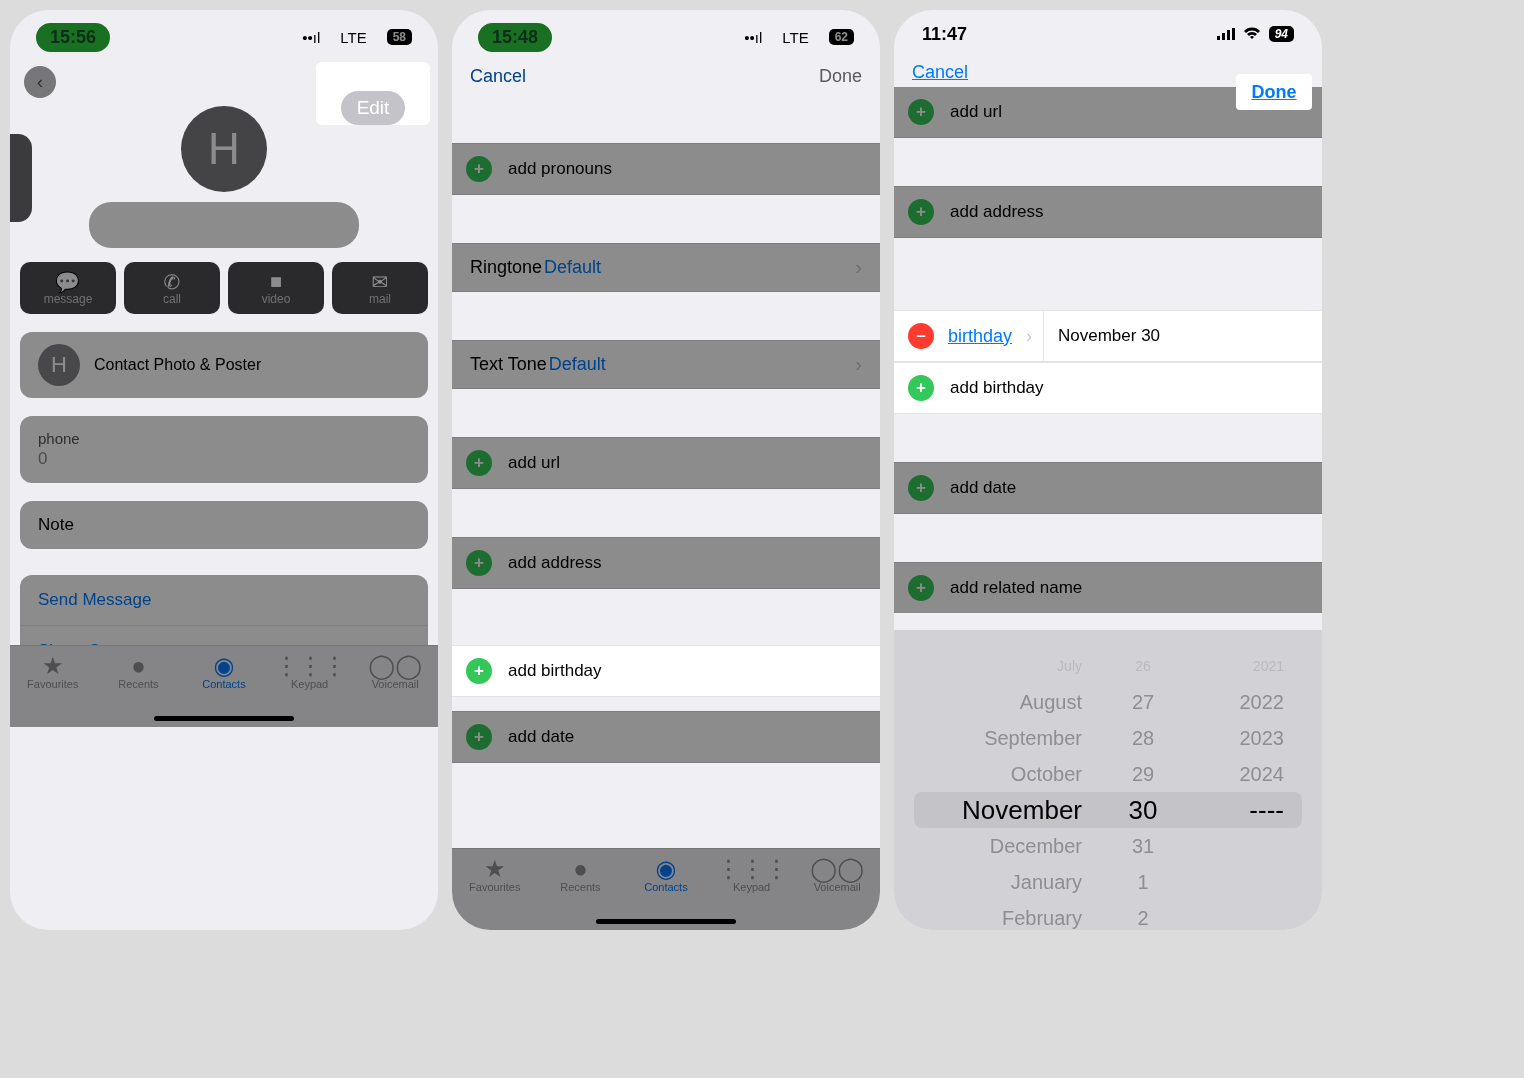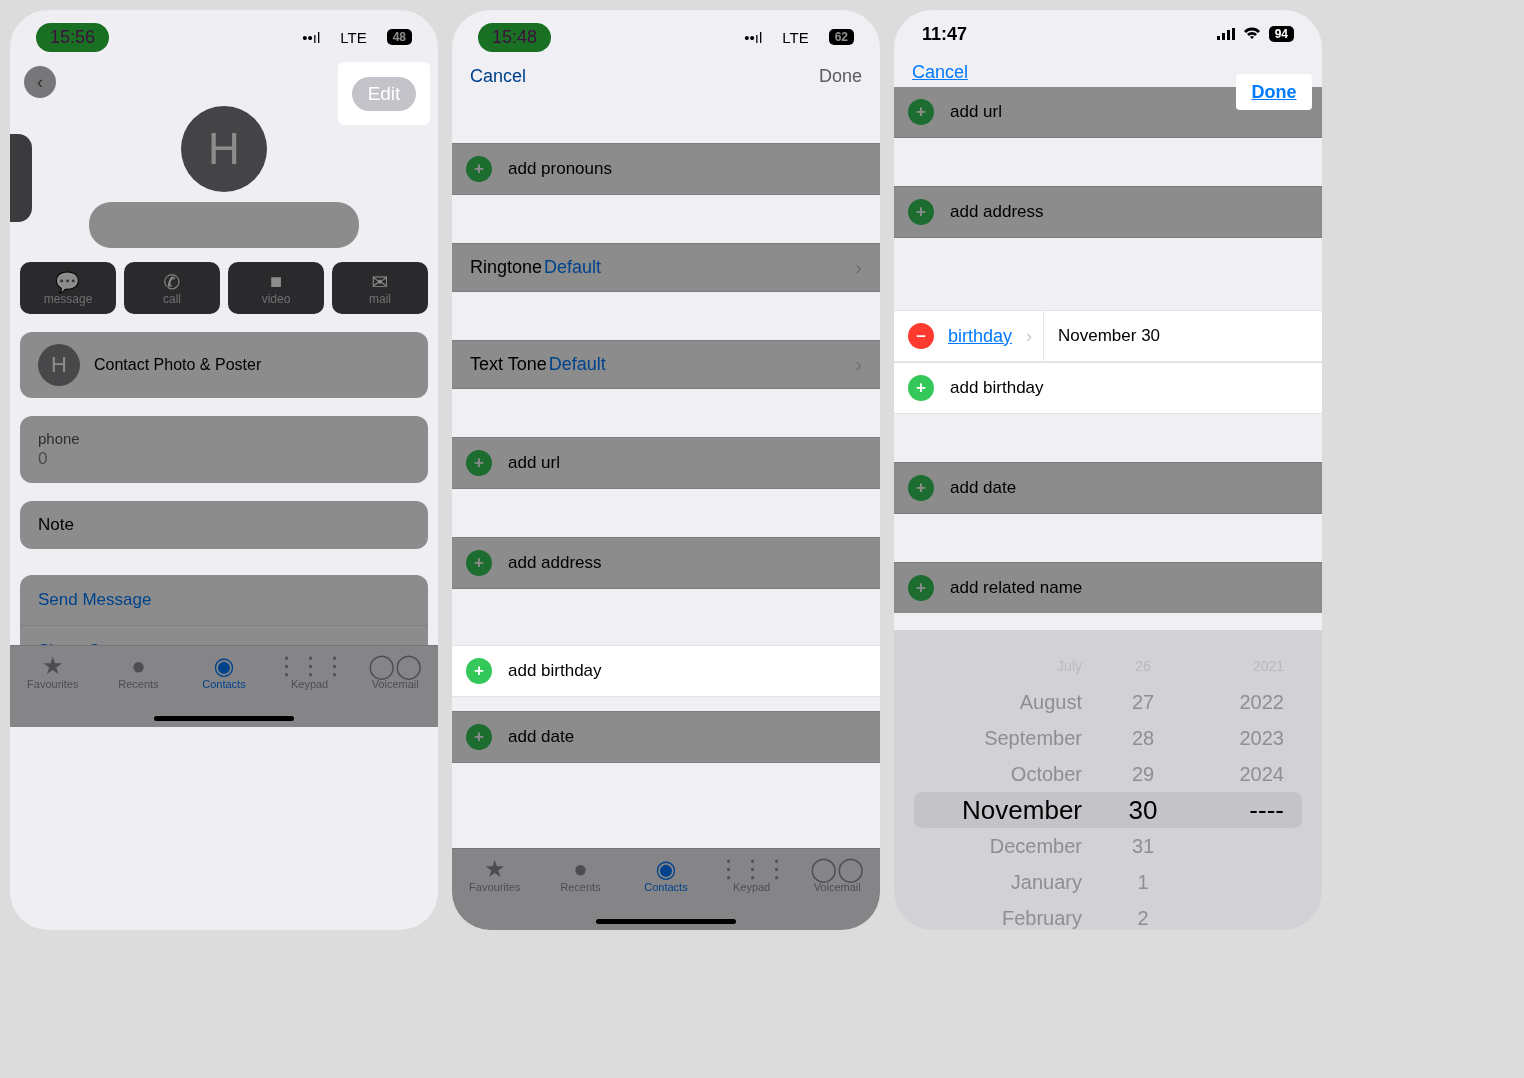--- a/index.html
+++ b/index.html
@@ -3,27 +3,27 @@
 <meta charset="utf-8">
 <style>
 * { box-sizing: border-box; margin: 0; padding: 0; font-family: -apple-system, "Helvetica Neue", Arial, sans-serif; }
 body { background: #dcdcdc; display: flex; gap: 14px; padding: 10px; }
 .phone { width: 428px; height: 920px; border-radius: 38px; overflow: hidden; position: relative; background: #efeef3; }
 
 
 .s1 { background: #efeef3; }
 .dim { filter: brightness(0.55); }
 .status-bat { display:flex; align-items:center; justify-content:space-between; padding: 10px 26px 4px 26px; height:48px; }
-.time-pill { background:#2ecc40; color:#701a75; font-weight:400; border-radius:18px; padding:4px 14px; font-size:18px; }
+.time-pill { background:#2ecc40; color:#14532d; font-weight:700; border-radius:18px; padding:4px 14px; font-size:18px; }
 .stat-r { display:flex; align-items:center; gap:20px; font-size:15px; font-weight:500; }
 .bat-ind { background:#000; color:#fff; font-size:12px; font-weight:700; padding:1px 6px; border-radius:5px; }
 .s1-nav { display:flex; justify-content:space-between; align-items:center; padding:0 14px; height:48px; }
 .back-chev { width:32px; height:32px; border-radius:50%; background:#d9d9dd; display:flex; align-items:center; justify-content:center; color:#555; font-size:18px; }
 .edit-pill { background:#c3c3c9; color:#fff; font-weight:500; padding:6px 16px; border-radius:18px; font-size:19px; }
-.edit-hl { position:absolute; top:52px; right:8px; width:92px; height:63px; background:#fff; border-radius:6px; display:flex; align-items:center; justify-content:center; }
+.edit-hl { position:absolute; top:52px; right:8px; width:114px; height:63px; background:#fff; border-radius:6px; display:flex; align-items:flex-end; justify-content:center; }
 .avatar { width:86px; height:86px; border-radius:50%; background:#7b7b80; color:#fff; font-size:44px; font-weight:500; display:flex; align-items:center; justify-content:center; margin:0 auto; }
 .name-scratch { height:46px; width:270px; margin:10px auto 14px auto; background:#fff; border-radius:22px; position:relative; }
 .actions { display:flex; gap:8px; padding:0 10px; }
 .act-btn { flex:1; background:#4d4d52; border-radius:10px; padding:8px 4px; text-align:center; color:#c9c9cd; font-size:12px; }
 .act-btn .ico { height:22px; font-size:20px; color:#fff; }
 .s1-panel { background:#fff; margin:18px 10px 0 10px; border-radius:12px; }
 .row-plain { padding:14px 18px; font-size:17px; color:#000; }
 .row-hdr { padding:14px 18px 2px 18px; font-size:15px; color:#555; }
 .row-sub { padding:0 18px 14px 18px; font-size:17px; color:#8a8a8e; }
 .cp-row { display:flex; align-items:center; padding:12px 18px; gap:14px; }
@@ -80,21 +80,21 @@
 </head>
 <body>
 
 <div class="phone s1">
   <div class="dim">
     <div class="status-bat">
       <span class="time-pill">15:56</span>
       <span class="stat-r">
         <span>••ıl</span>
         <span>LTE</span>
-        <span class="bat-ind">48</span>
+        <span class="bat-ind">58</span>
       </span>
     </div>
     <div class="s1-nav">
       <span class="back-chev">‹</span>
       <span></span>
     </div>
     <div class="side-handle"></div>
     <div class="avatar">H</div>
     <div class="name-scratch"></div>
     <div class="actions">
@@ -195,21 +195,21 @@
 
   <div class="edit-row hl-white" style="position:absolute; top:635px; left:0; right:0; margin:0; border-left:none; border-right:none;">
     <span class="green-plus">+</span>
     <span>add birthday</span>
   </div>
 </div>
 
 <div class="phone s3">
   <div class="s3-status">
     <span class="s3-time">11:47</span>
-    <span class="stat-r" style="gap:8px;">
+    <span class="stat-r" style="gap:8px;font-style:italic;">
       <span>
         <svg width="18" height="12">
             <rect x="0" y="8" width="3" height="4" fill="#000"></rect>
             <rect x="5" y="5" width="3" height="7" fill="#000"></rect>
             <rect x="10" y="2" width="3" height="10" fill="#000"></rect>
             <rect x="15" y="0" width="3" height="12" fill="#000"></rect>
           </svg>
       </span>
       <span>
         <svg width="18" height="13">

